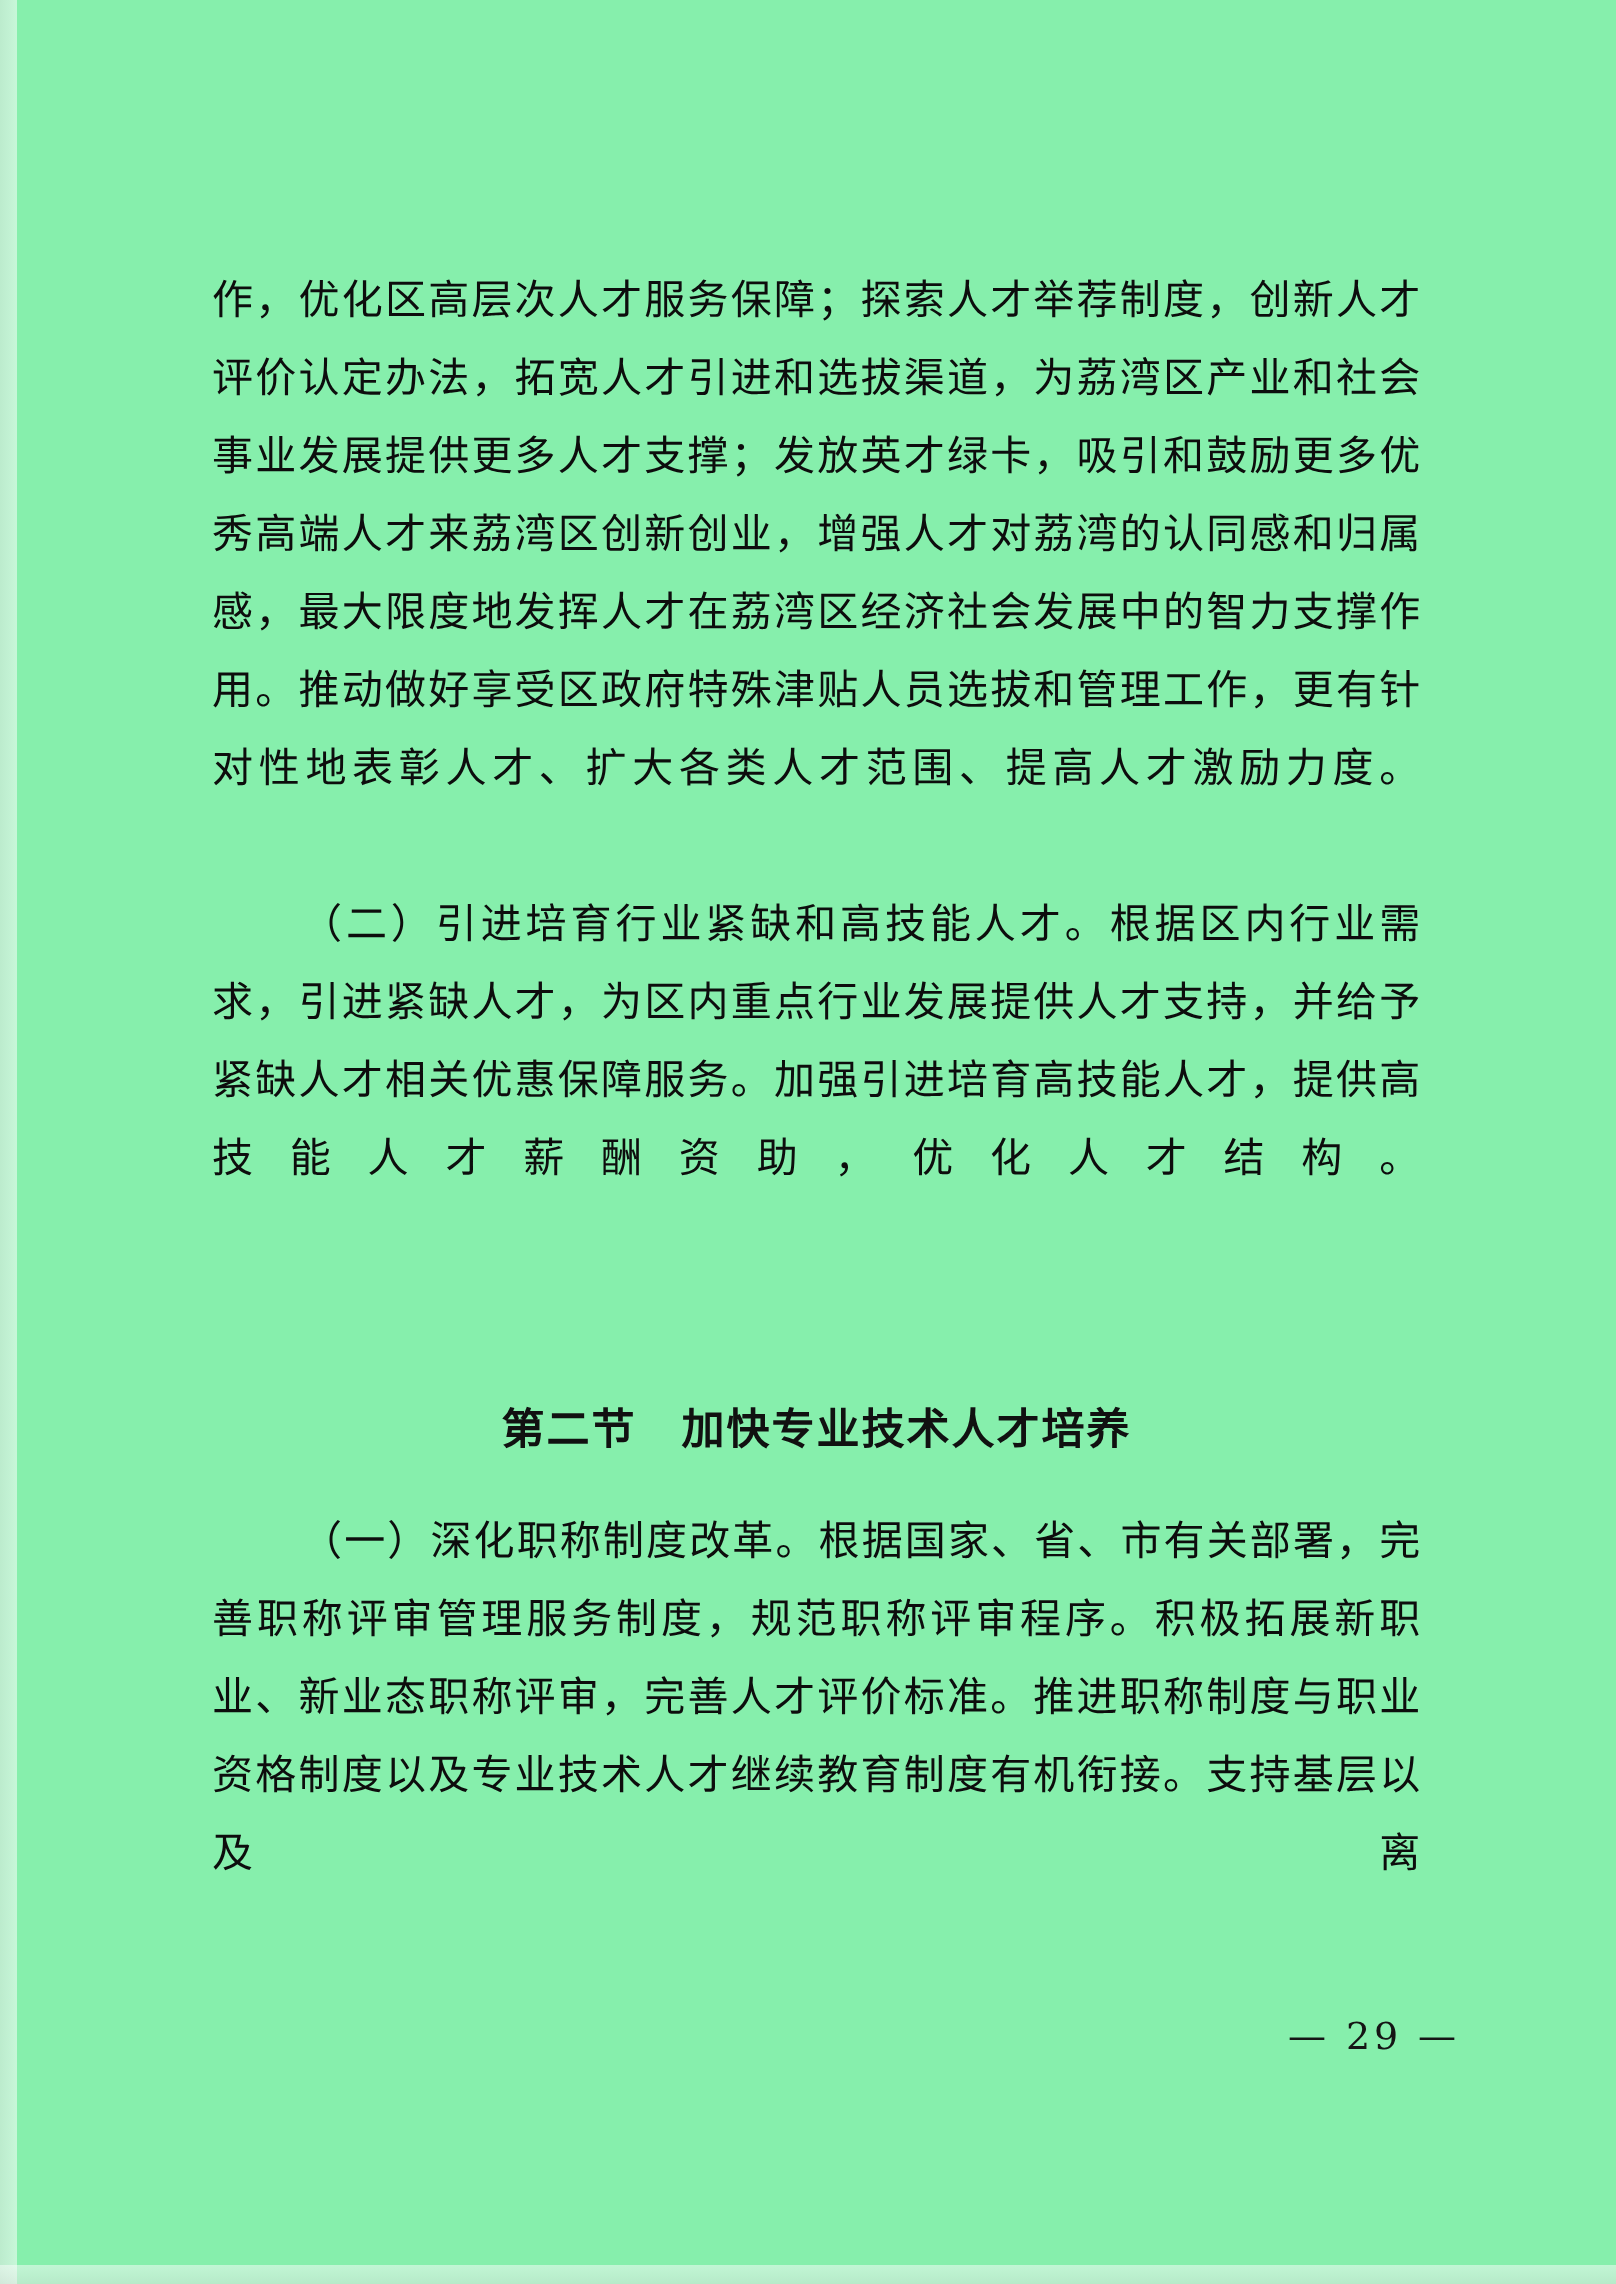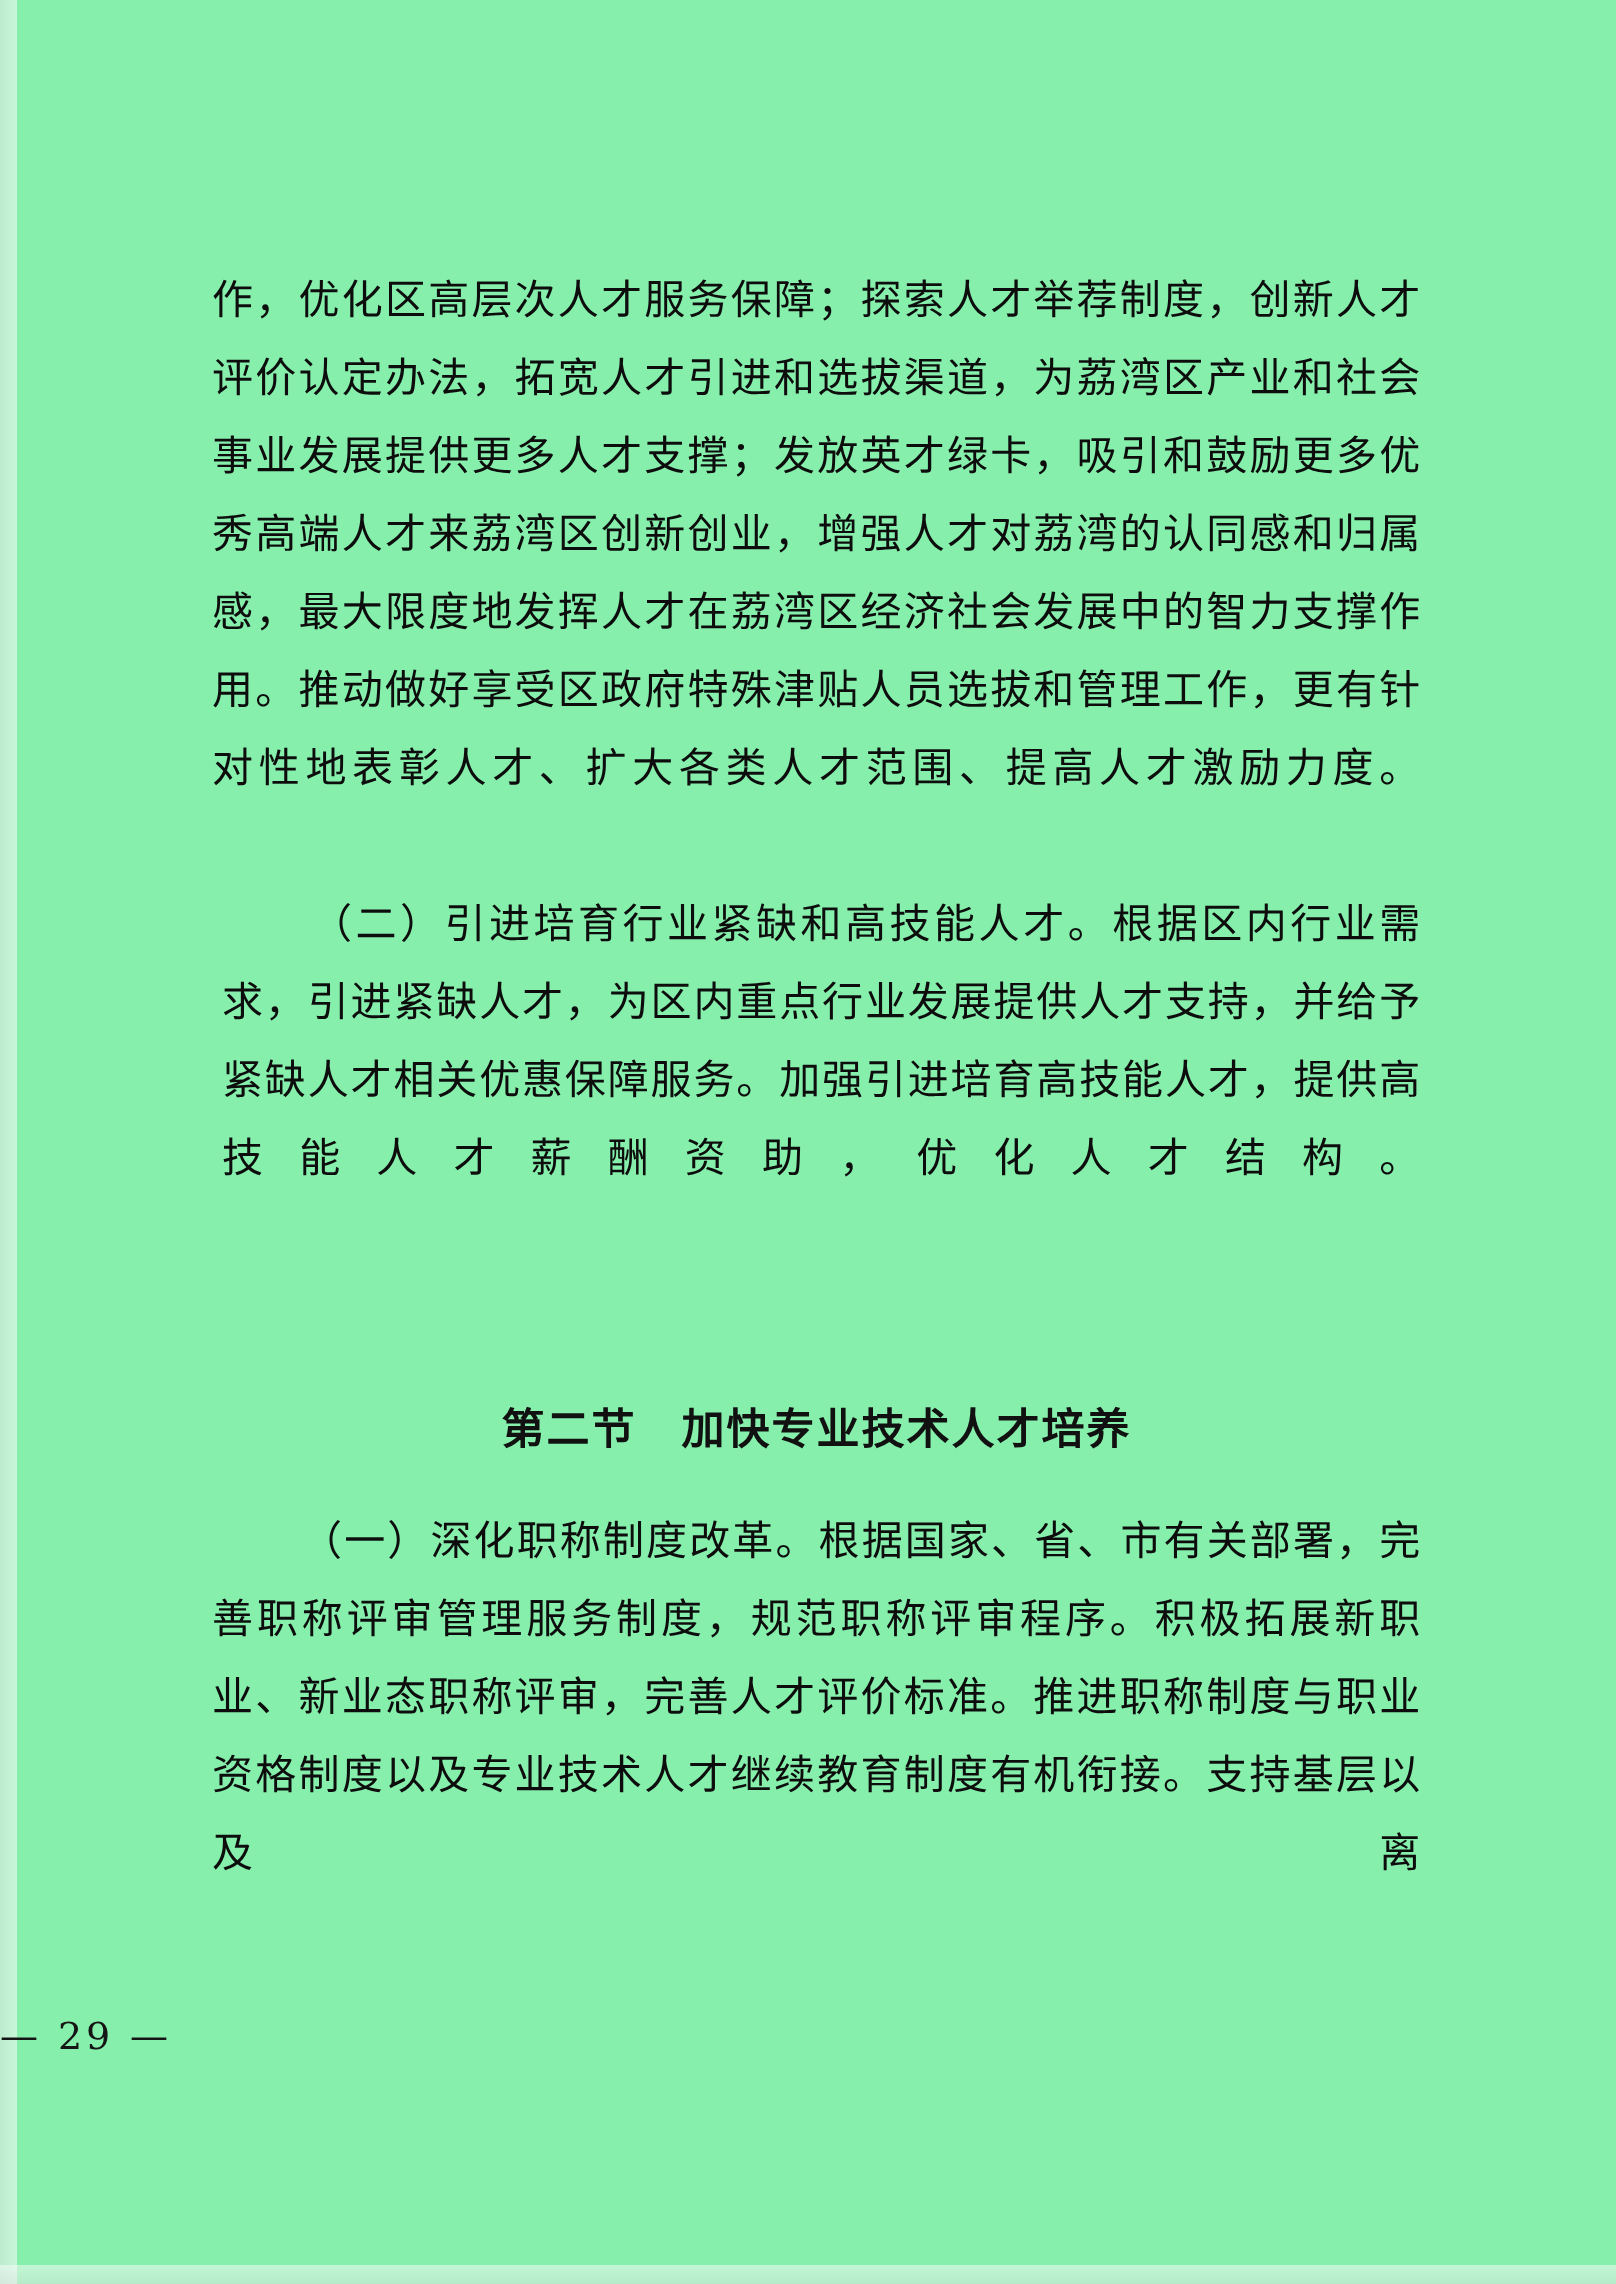--- a/index.html
+++ b/index.html
@@ -53,21 +53,20 @@
     margin: 0;
     letter-spacing: 0.8px;
     word-break: break-all;
     -webkit-font-smoothing: antialiased;
   }
   .para.indent {
     text-indent: 89px;
   }
   .para + .para {
     margin-top: 0;
-    margin-left: 10px;
   }
 
   
   .para::after {
     content: "";
     display: inline-block;
     width: 100%;
   }
 
   
@@ -85,20 +84,21 @@
 
   .spacer-before-heading { height: 115px; }
   .spacer-after-heading  { height: 34px; }
 
   
   #page-footer {
     position: absolute;
     left: 0;
     top: 2014px;
     width: 1460px;
+    text-align: right;
     font-family: "DejaVu Serif", "Liberation Serif", serif;
     font-size: 38px;
     color: #151515;
     letter-spacing: 3.9px;
   }
 </style>
 </head>
 <body>
 
 <div id="page">

